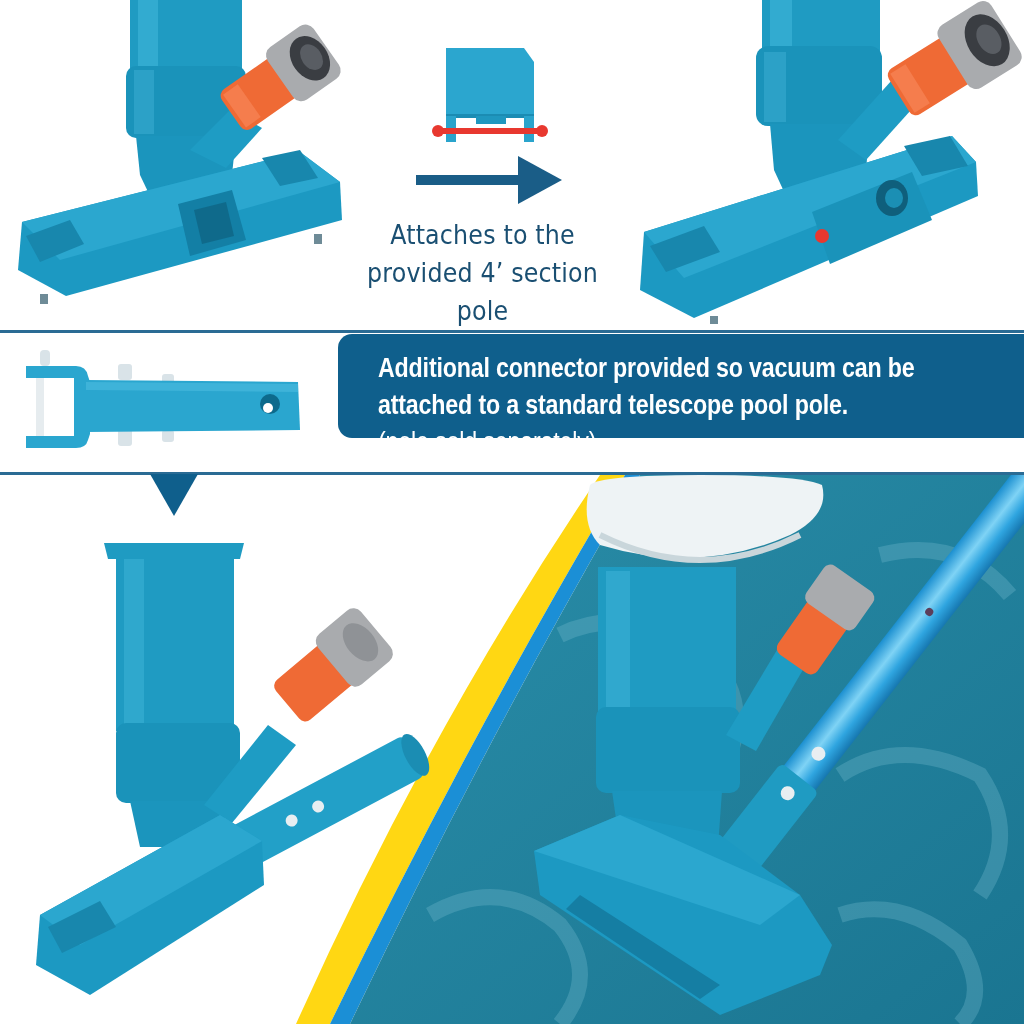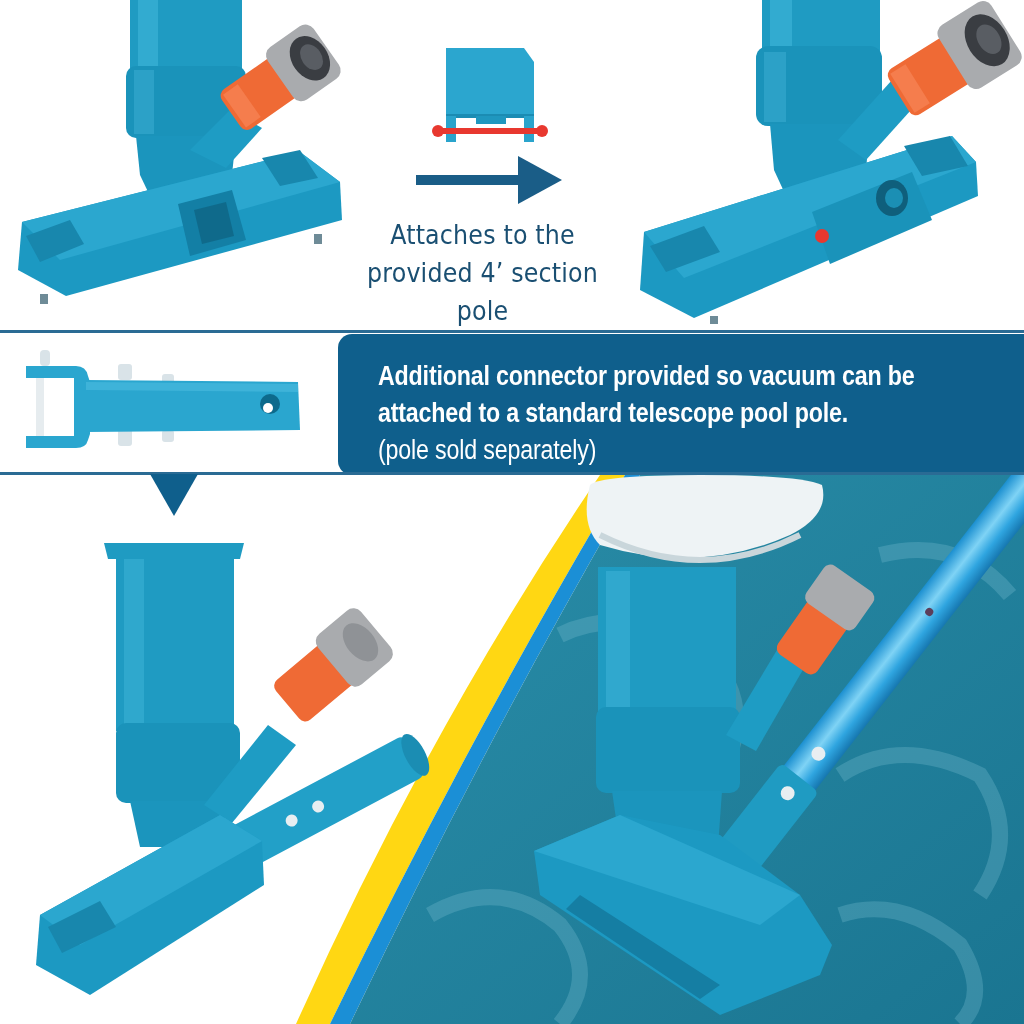--- a/index.html
+++ b/index.html
@@ -15,23 +15,23 @@
     color: #1a4f72; font-size: 27px; line-height: 38px; letter-spacing: 0.2px;
     font-family: "DejaVu Sans", sans-serif; font-weight: normal;
     transform: scaleX(0.88); transform-origin: center top;
   }
 
   
   .rule { left: 0; width: 1024px; height: 3px; background: #2a6b94; }
 
   
   .banner {
-    left: 338px; top: 334px; width: 686px; height: 141px;
+    left: 338px; top: 334px; width: 686px; height: 104px;
     background: #0f5f8c; border-top-left-radius: 14px; border-bottom-left-radius: 14px;
-    padding: 24px 0 0 40px; color: #fff;
+    padding: 16px 0 0 40px; color: #fff;
   }
   .banner-line {
     font-size: 27px; line-height: 37px; font-weight: bold;
     white-space: nowrap; letter-spacing: -0.2px;
     transform: scaleX(0.86); transform-origin: left top;
   }
   .banner-line.light { font-weight: normal; }
 
   .connector-box { left: 0; top: 334px; width: 338px; height: 138px; background: #fff; }
 

